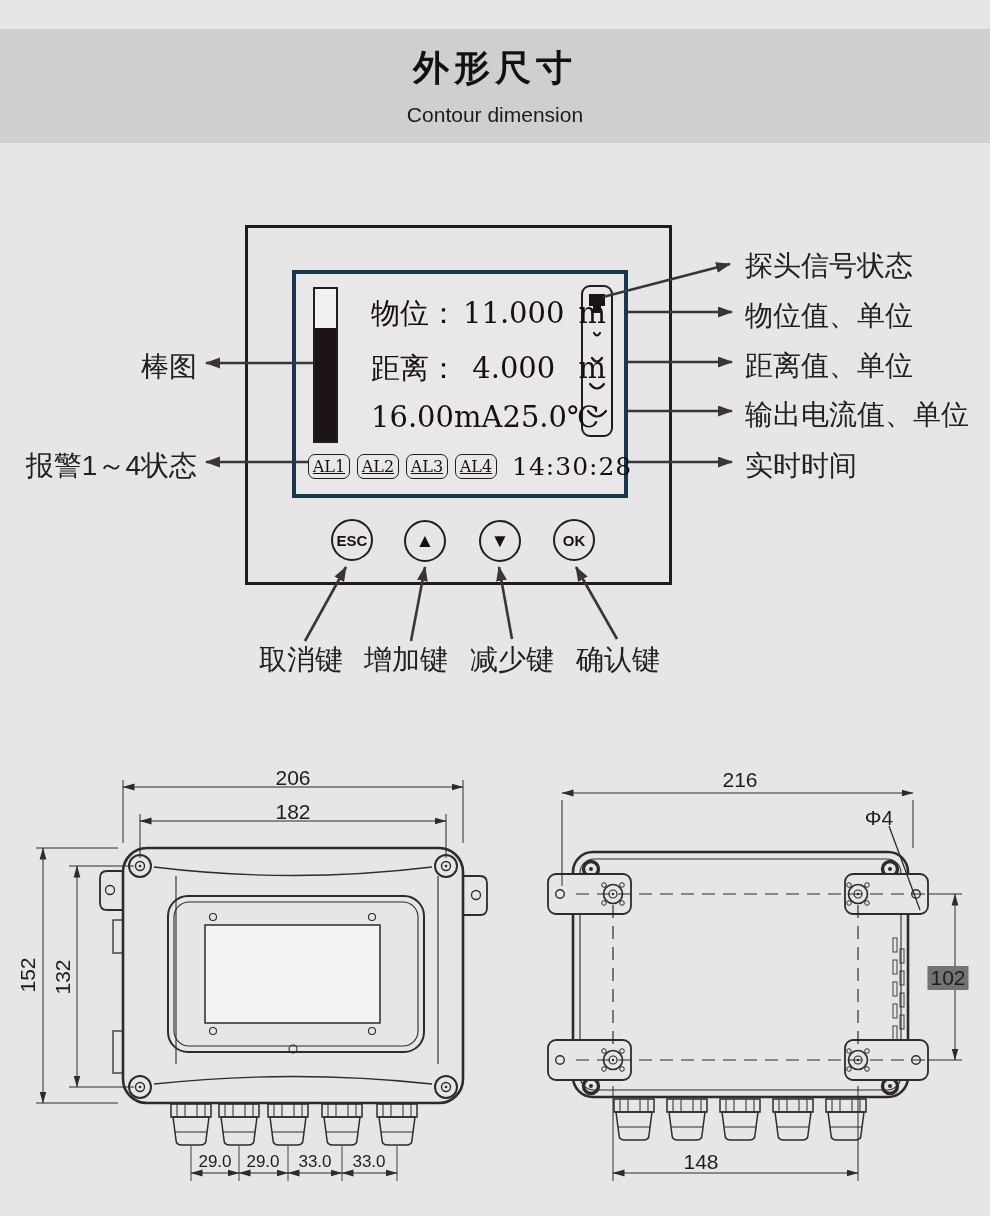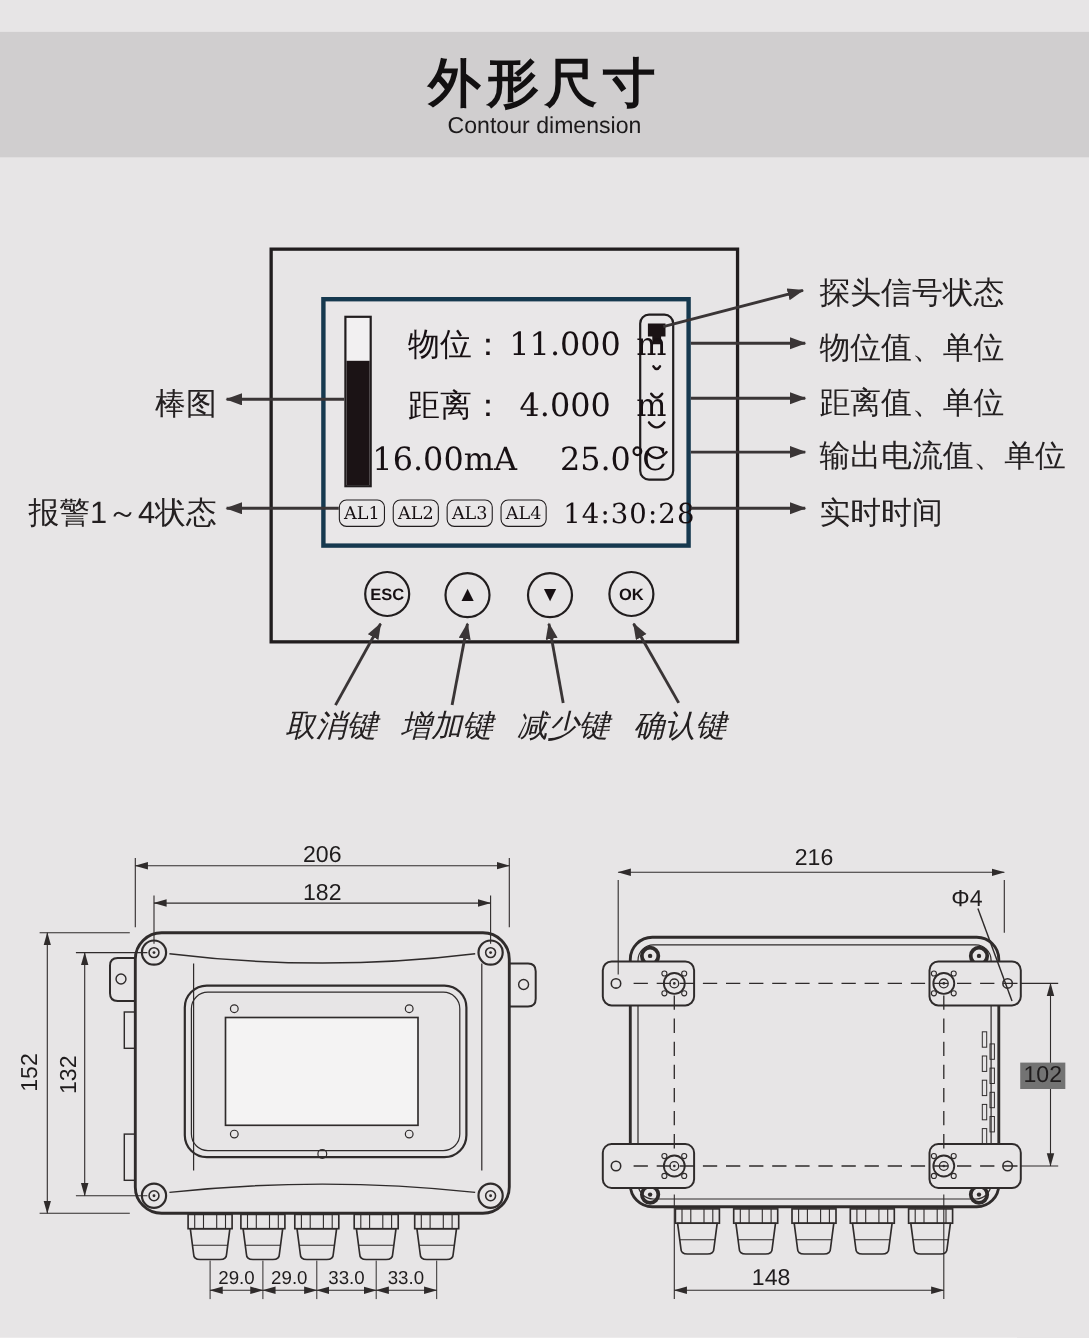--- a/index.html
+++ b/index.html
@@ -1,44 +1,44 @@
 <!DOCTYPE html>
 <html><head>
 <meta charset="utf-8">
 <style>
   html,body{margin:0;padding:0;}
   #canvas{position:relative;width:990px;height:1216px;background:#e7e5e6;overflow:hidden;
           font-family:"Liberation Sans","DejaVu Sans",sans-serif;color:#242021;}
   
   .band{position:absolute;left:0;top:29px;width:990px;height:114px;background:#d0cecf;}
-  .title{position:absolute;left:495px;top:44px;transform:translateX(-50%);font-size:48px;font-weight:bold;
+  .title{position:absolute;left:495px;top:44px;transform:translateX(-50%);font-size:36px;font-weight:bold;
          letter-spacing:5px;color:#121011;white-space:nowrap;}
   .subtitle{position:absolute;left:495px;top:103px;transform:translateX(-50%);font-size:21px;color:#1c1a1b;white-space:nowrap;}
   
   .devbox{position:absolute;left:245px;top:225px;width:421px;height:354px;border:3px solid #211d1e;}
   .lcd{position:absolute;left:292px;top:270px;width:328px;height:220px;border:4px solid #16394f;background:#e9e7e8;}
   .bar{position:absolute;left:313px;top:287px;width:21px;height:152px;border:2px solid #211d1e;background:#f2f0f1;}
   .bar .fill{position:absolute;left:0;bottom:0;width:100%;height:113px;background:#1b1315;}
   .probe{position:absolute;left:581px;top:285px;width:28px;height:148px;border:2px solid #211d1e;border-radius:9px;}
   .lcdrow{position:absolute;left:343px;width:235px;display:flex;align-items:baseline;
           font-family:"DejaVu Serif","Liberation Serif",serif;font-size:29px;color:#171013;white-space:nowrap;margin-left:28px;}
   .lcdrow .v{flex:1;text-align:center;}
   .lcdrow .u{margin-left:9px;}
-  .lcdrow.three{justify-content:flex-end;gap:39px;}
+  .lcdrow.three{justify-content:flex-start;}
   .alarms{position:absolute;left:308px;top:452px;display:flex;align-items:center;gap:7px;
           font-family:"DejaVu Serif","Liberation Serif",serif;color:#171013;}
   .al{display:inline-flex;align-items:center;justify-content:center;width:40px;height:23px;
-      border:1.6px solid #211d1e;border-radius:7px;font-size:16px;}
+      border:1.6px solid #211d1e;border-radius:7px;font-size:16px;text-decoration:underline;}
   .time{font-size:25px;margin-left:8px;letter-spacing:1px;}
   .btn{position:absolute;width:38px;height:38px;border:2.5px solid #211d1e;border-radius:50%;
        display:flex;align-items:center;justify-content:center;font-weight:bold;font-size:15px;color:#171013;}
   .btn.tri{font-size:19px;}
   .co{position:absolute;font-size:28px;color:#242021;white-space:nowrap;}
   .co.right-align{}
-  .blabel{position:absolute;transform:translateX(-50%);font-size:28px;color:#242021;white-space:nowrap;font-style:italic;}
+  .blabel{position:absolute;transform:translateX(-50%);font-size:28px;color:#242021;white-space:nowrap;}
   
   .dim{position:absolute;transform:translateX(-50%);font-size:21px;color:#1f1c1d;white-space:nowrap;}
   .dim.small{font-size:17px;}
   .dim.rot{transform:translate(-50%,-50%) rotate(-90deg);}
   .dim.mask{background:#737373;padding:0 3px;}
   svg.overlay{position:absolute;left:0;top:0;z-index:5;pointer-events:none;}
 </style>
 </head>
 <body>
 

